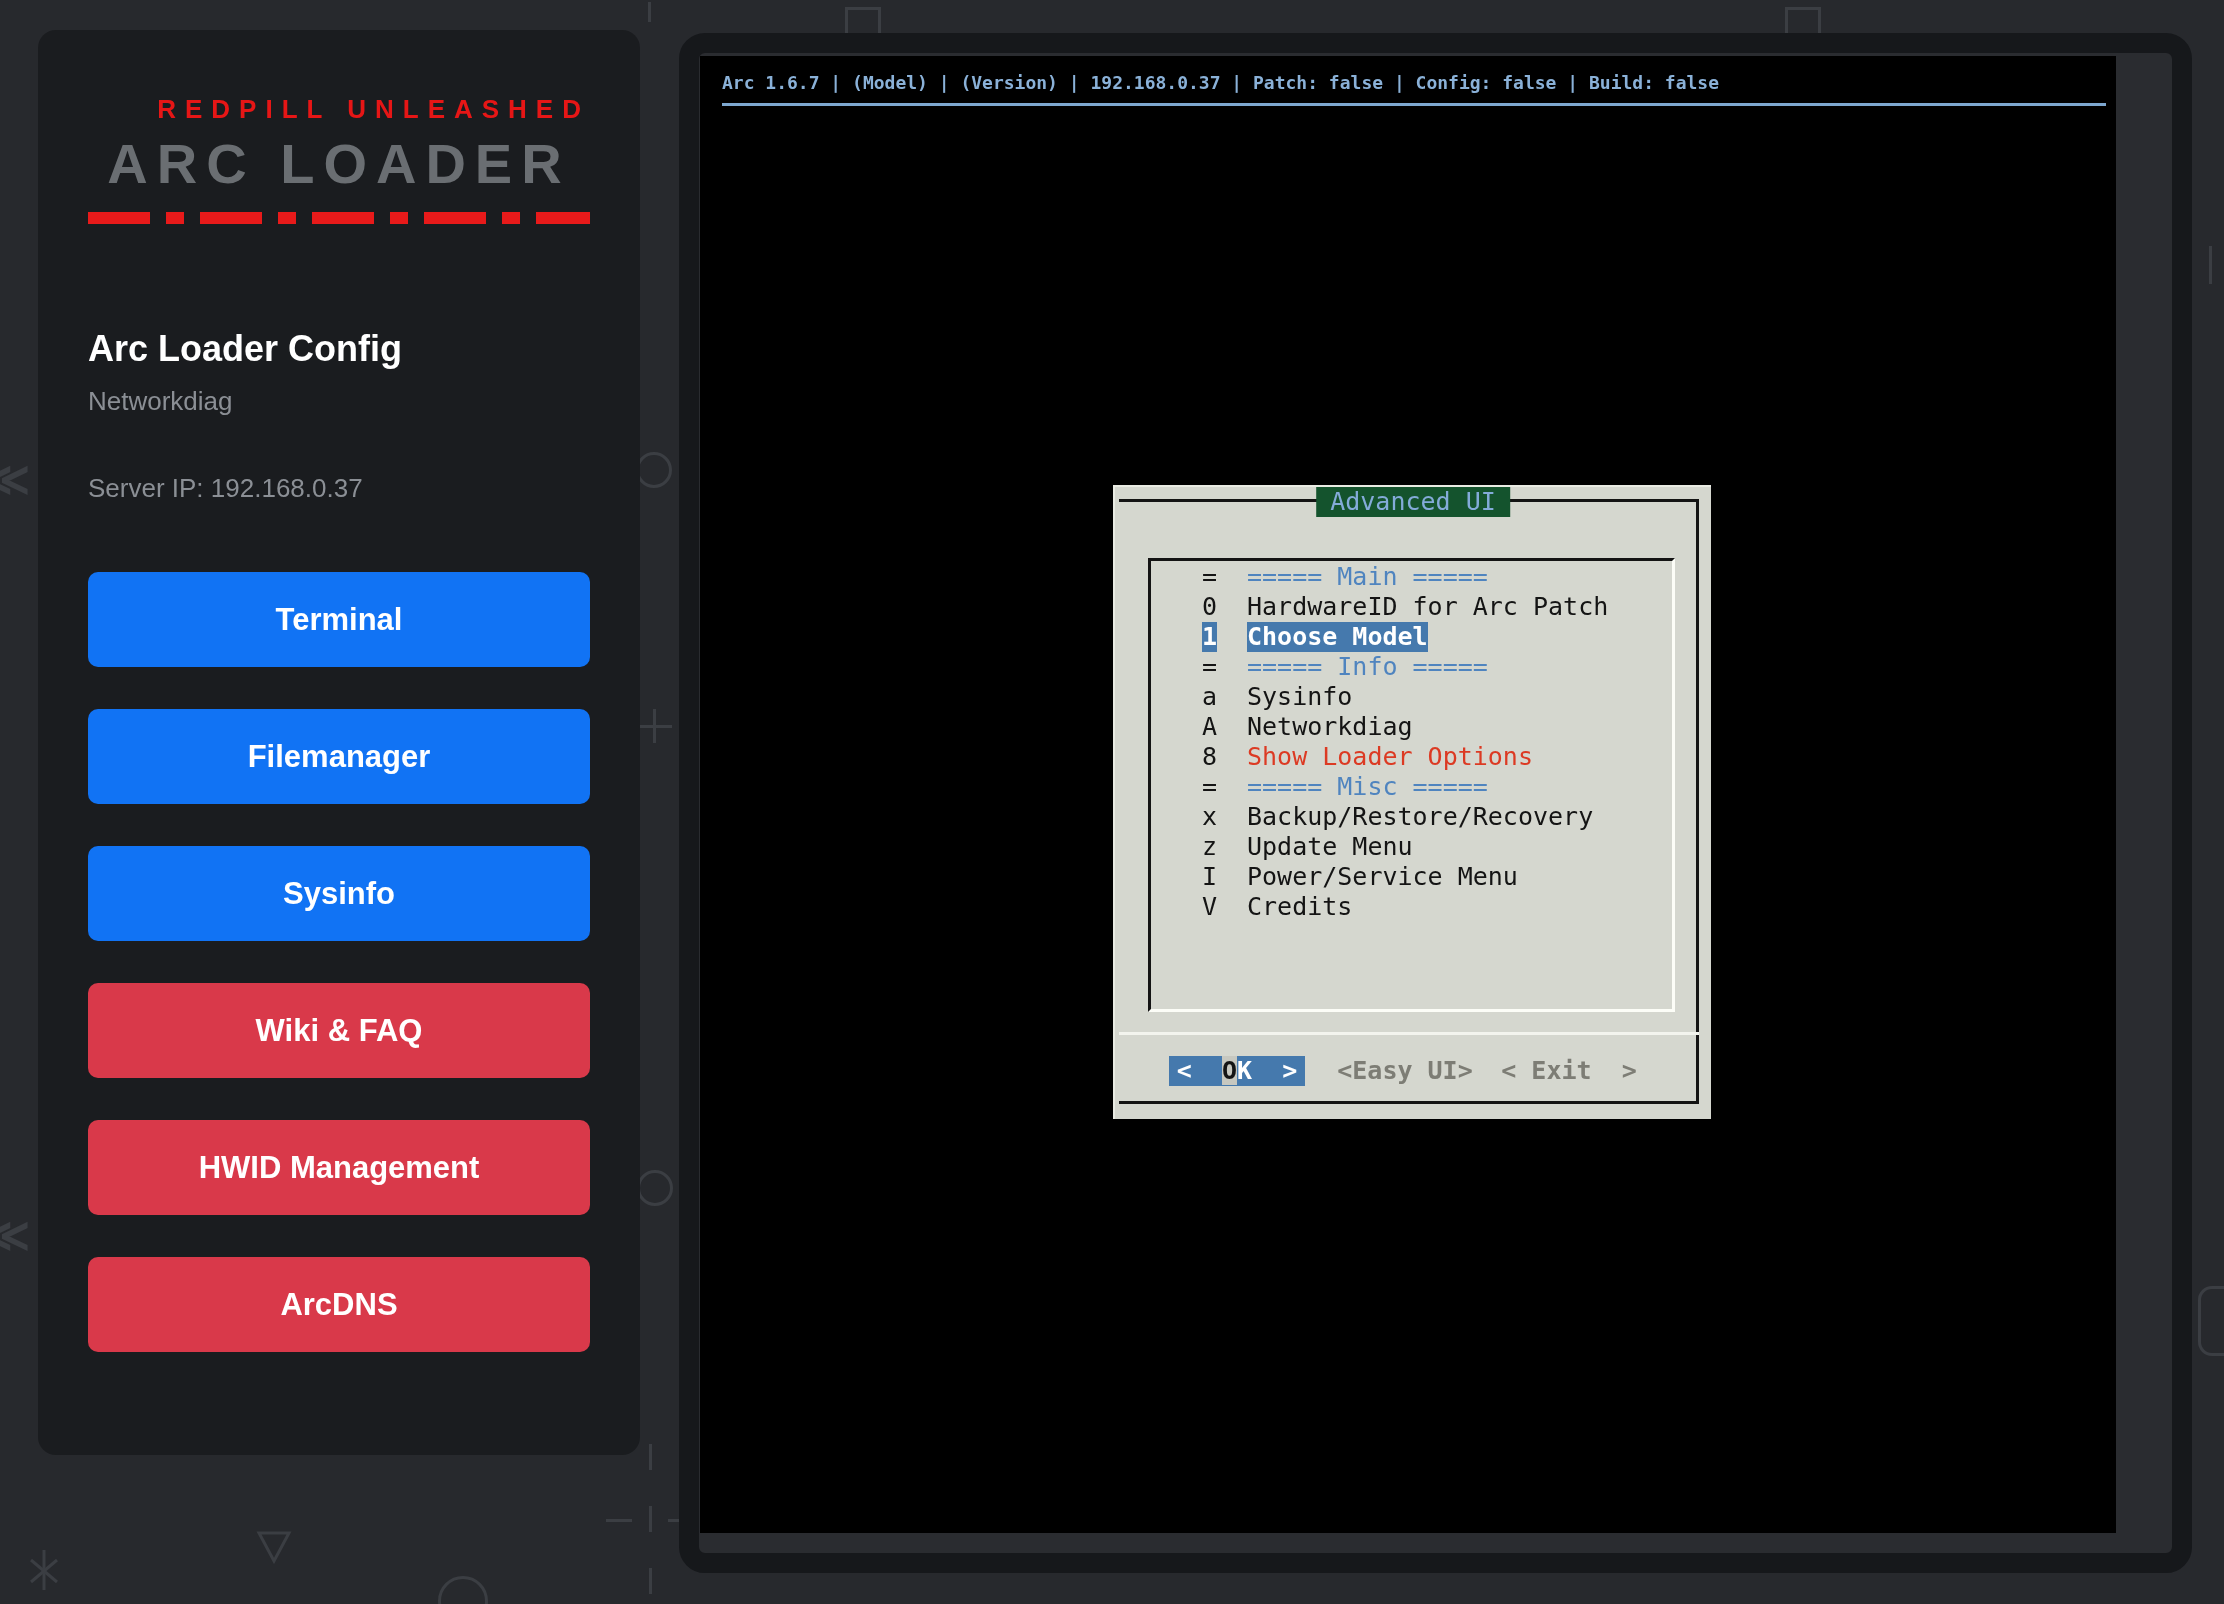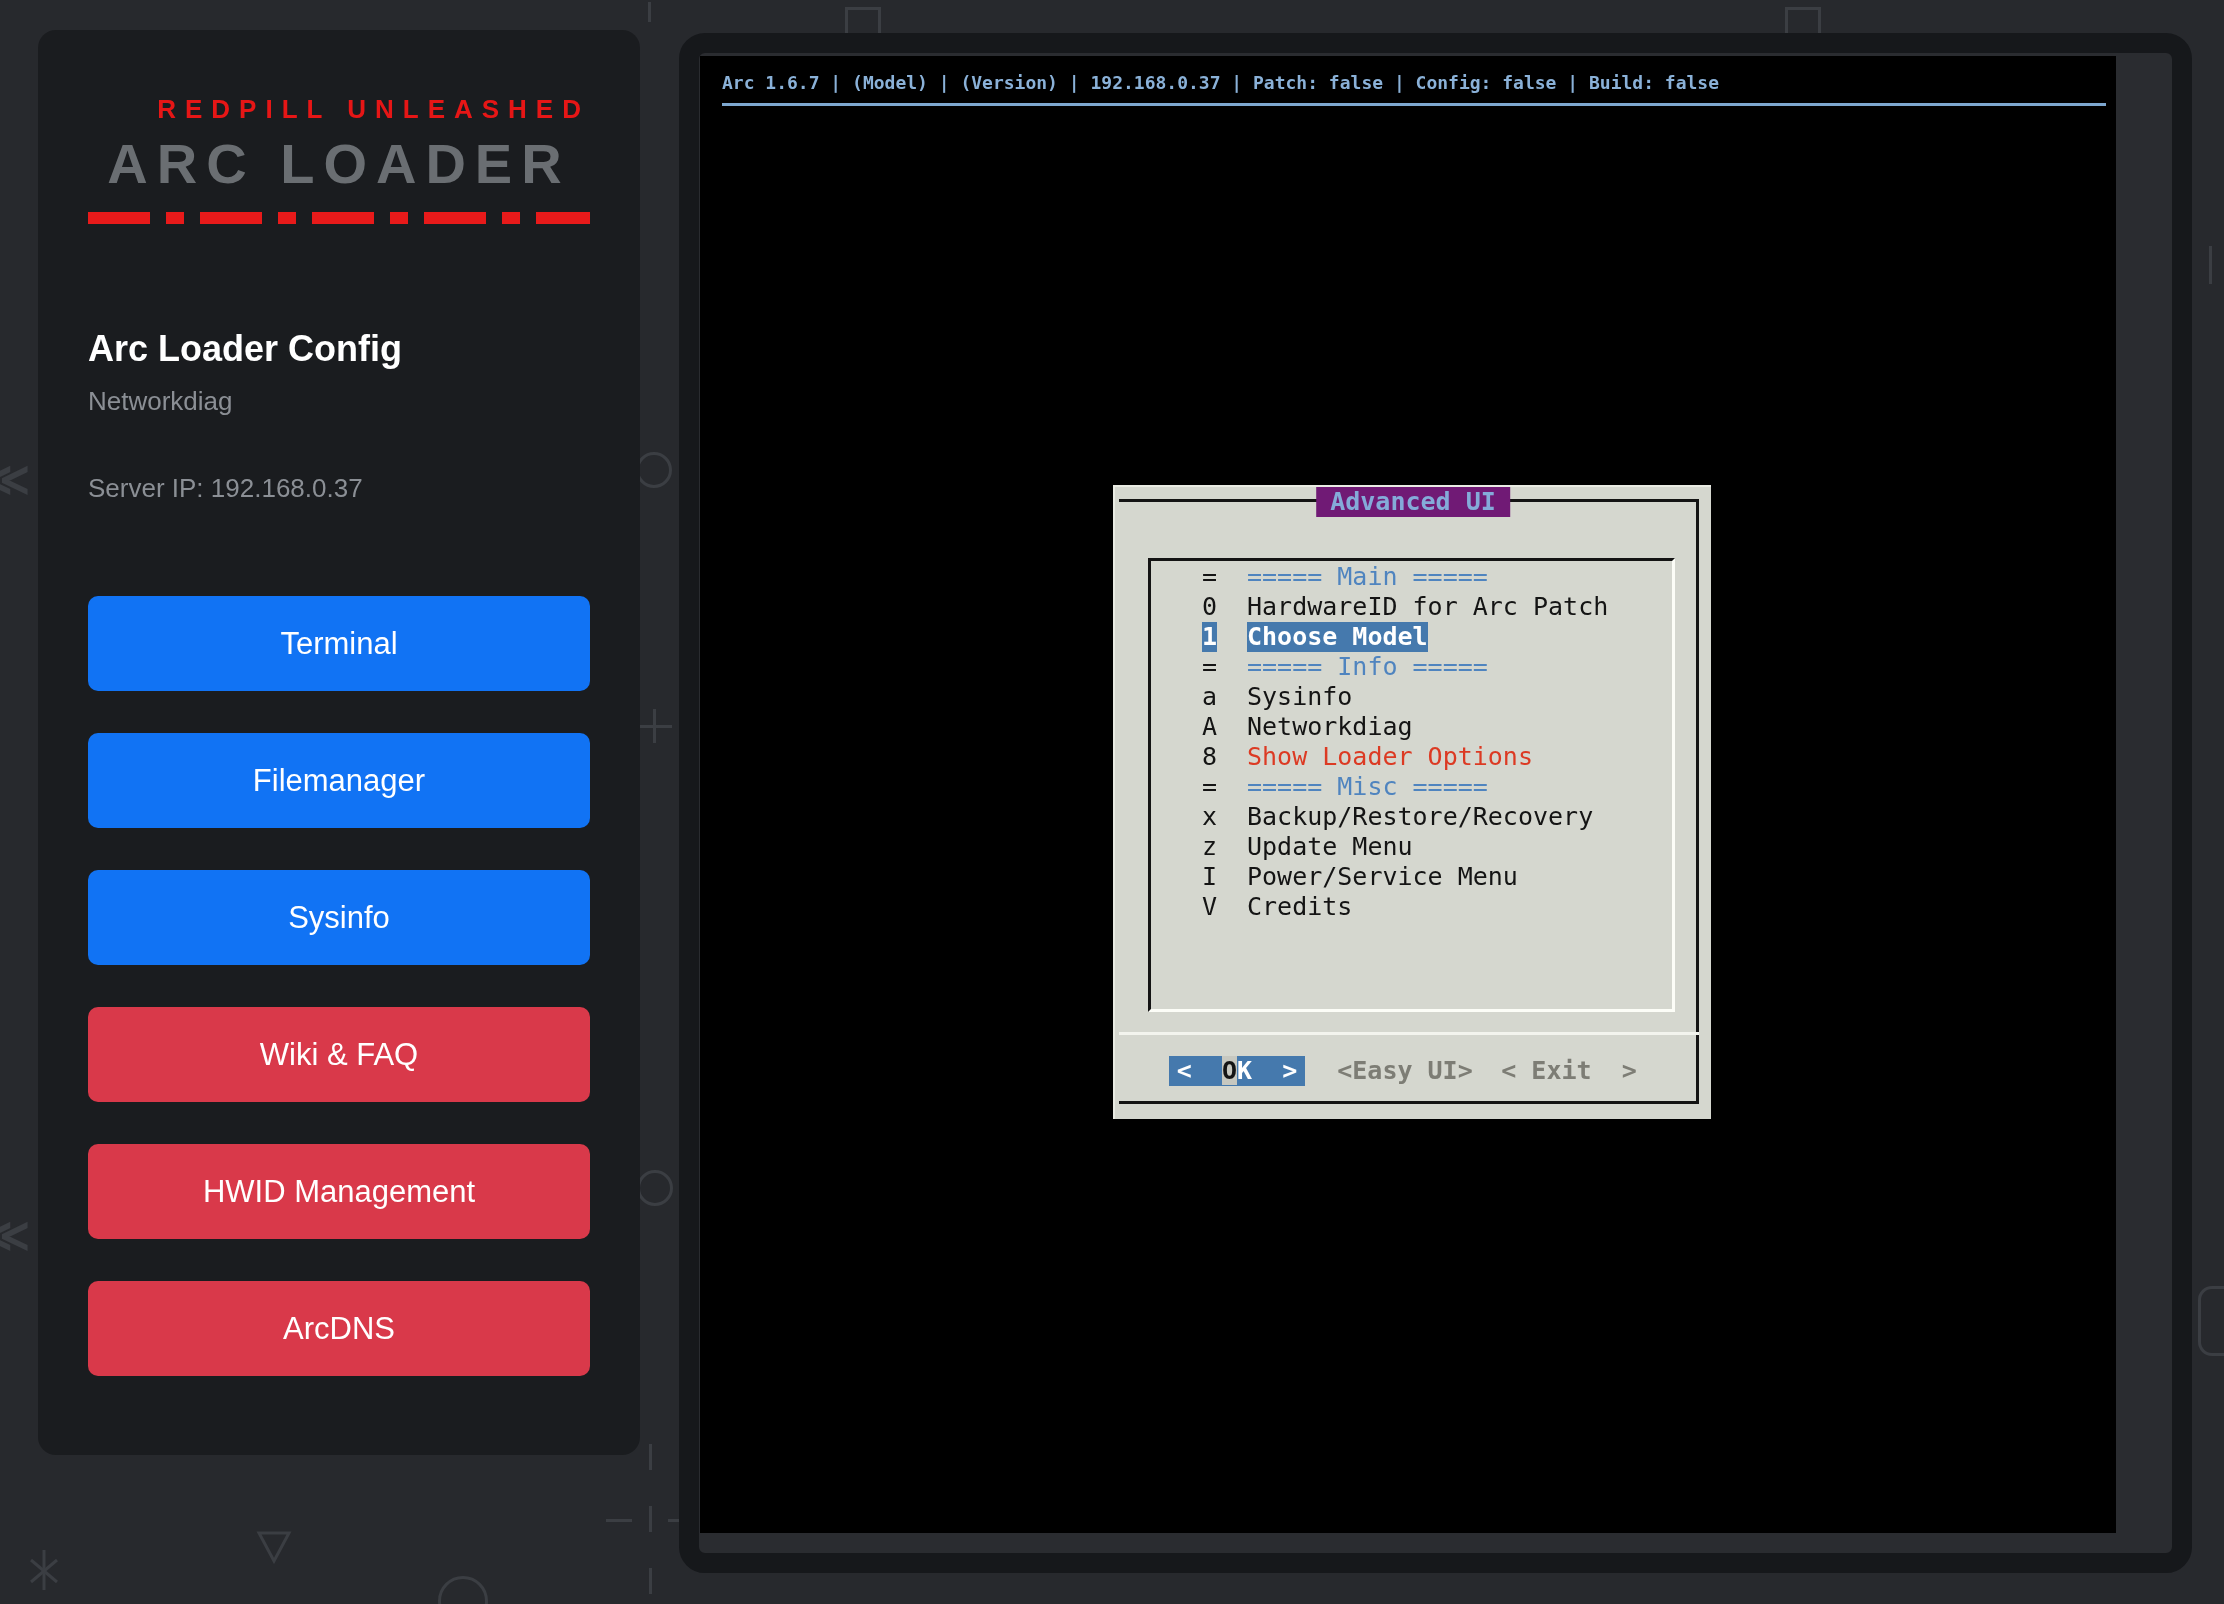--- a/index.html
+++ b/index.html
@@ -20,42 +20,42 @@
   .sidebar{position:absolute;z-index:1;left:38px;top:30px;width:602px;height:1425px;
            background:#1a1c1f;border-radius:18px;box-sizing:border-box;padding:0 50px;}
   .brand{margin-top:64px;text-align:center;}
   .brand-tagline{color:var(--logo-red,#e61616);font-weight:bold;font-size:26px;letter-spacing:9px;text-align:right;}
   .brand-name{margin-top:6px;color:#6a6e72;font-weight:bold;font-size:56px;letter-spacing:9px;white-space:nowrap;}
   .brand-divider{margin-top:16px;height:12px;
      background:repeating-linear-gradient(90deg,#e81a1a 0,#e81a1a 62px,transparent 62px,transparent 78px,#e81a1a 78px,#e81a1a 96px,transparent 96px,transparent 112px);}
   .heading{margin-top:104px;color:#ffffff;font-size:36px;font-weight:bold;}
   .subheading{margin-top:16px;color:#8b8f95;font-size:26px;}
   .server-ip{margin-top:56px;color:#8b8f95;font-size:26px;}
-  .side-buttons{margin-top:92px;}
+  .side-buttons{margin-top:68px;font-weight:bold;}
   .side-btn{height:95px;border-radius:10px;margin-bottom:42px;color:#fff;font-size:31px;
             display:flex;align-items:center;justify-content:center;cursor:pointer;}
   .side-btn.primary{background:var(--accent-blue,#1173f4);}
   .side-btn.danger{background:var(--accent-red,#d9394a);}
 
   
   .terminal-card{position:absolute;z-index:1;left:679px;top:33px;width:1513px;height:1540px;
                  box-sizing:border-box;border:20px solid #16181b;border-radius:26px;background:#2a2c30;}
   .screen{position:absolute;z-index:2;left:700px;top:56px;width:1416px;height:1477px;background:#000;
           font-family:"DejaVu Sans Mono",monospace;}
   .status-bar{position:absolute;left:22px;top:12px;color:var(--terminal-blue,#8ab1d8);
               font-weight:bold;font-size:18px;line-height:30px;white-space:pre;}
   .status-divider{position:absolute;left:22px;top:47px;width:1384px;height:3px;background:#7da7cf;}
 
   
   .dialog{position:absolute;left:413px;top:429px;width:598px;height:634px;background:#d5d7cf;
           font-size:25px;line-height:30px;color:#141414;
           border-left:2px solid #e9ebe3;border-top:2px solid #e9ebe3;box-sizing:border-box;}
   .dlg-topline{position:absolute;left:4px;right:12px;top:12px;border-top:3px solid #141414;}
-  .dlg-title{position:absolute;top:0;left:50%;transform:translateX(-50%);background:#701a75;
-             padding:0 14px;color:#84abd9;font-weight:bold;white-space:pre;}
+  .dlg-title{position:absolute;top:0;left:50%;transform:translateX(-50%);background:#14532d;
+             padding:0 14px;color:#84abd9;font-weight:normal;white-space:pre;}
   .dlg-rightline{position:absolute;right:12px;top:12px;bottom:15px;border-left:3px solid #141414;}
   .dlg-bottomline{position:absolute;left:4px;right:12px;bottom:15px;border-top:3px solid #141414;}
   .dlg-separator{position:absolute;left:4px;right:12px;bottom:84px;border-top:3px solid #f3f4ee;}
   .menu-box{position:absolute;left:33px;top:71px;width:527px;height:454px;box-sizing:border-box;
             border:3px solid;border-color:#141414 #fcfdf7 #fcfdf7 #141414;padding-top:1px;}
   .menu-row{position:relative;height:30px;white-space:pre;cursor:pointer;}
   .menu-row .key{position:absolute;left:51px;}
   .menu-row .label{position:absolute;left:96px;}
   .menu-row.section .label{color:#4f84bf;}
   .menu-row.highlight-red .label{color:var(--dialog-red,#dc3a23);}

